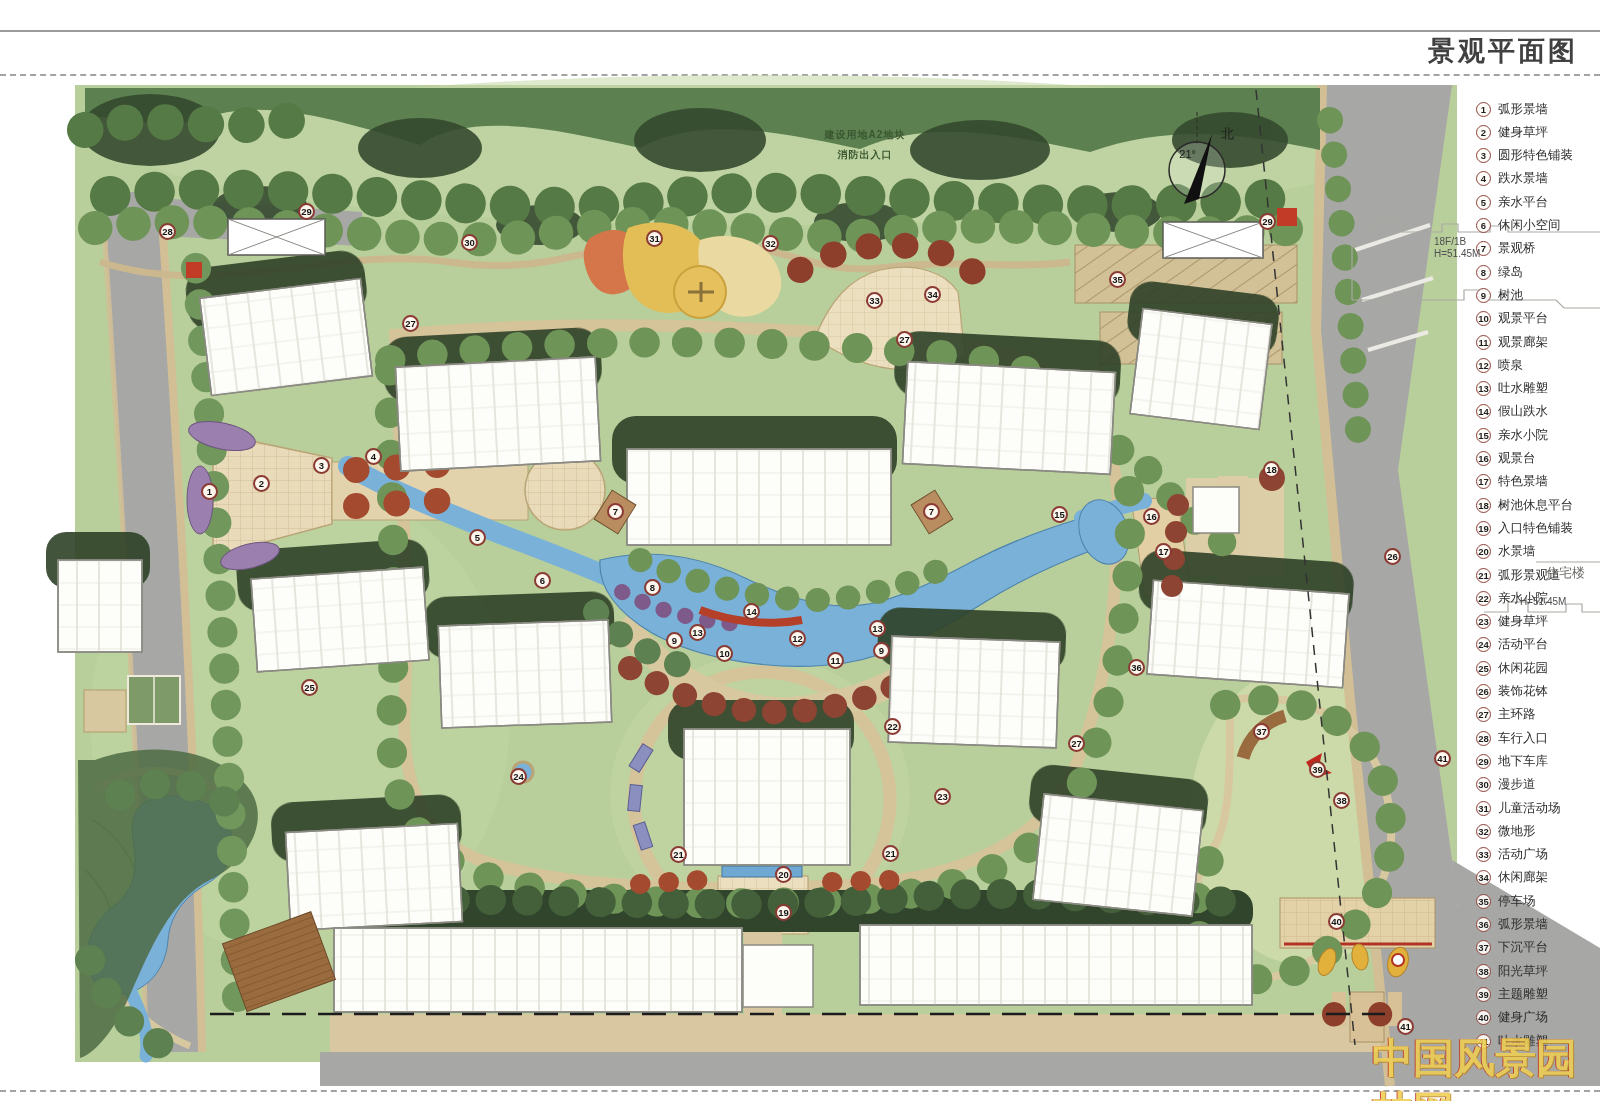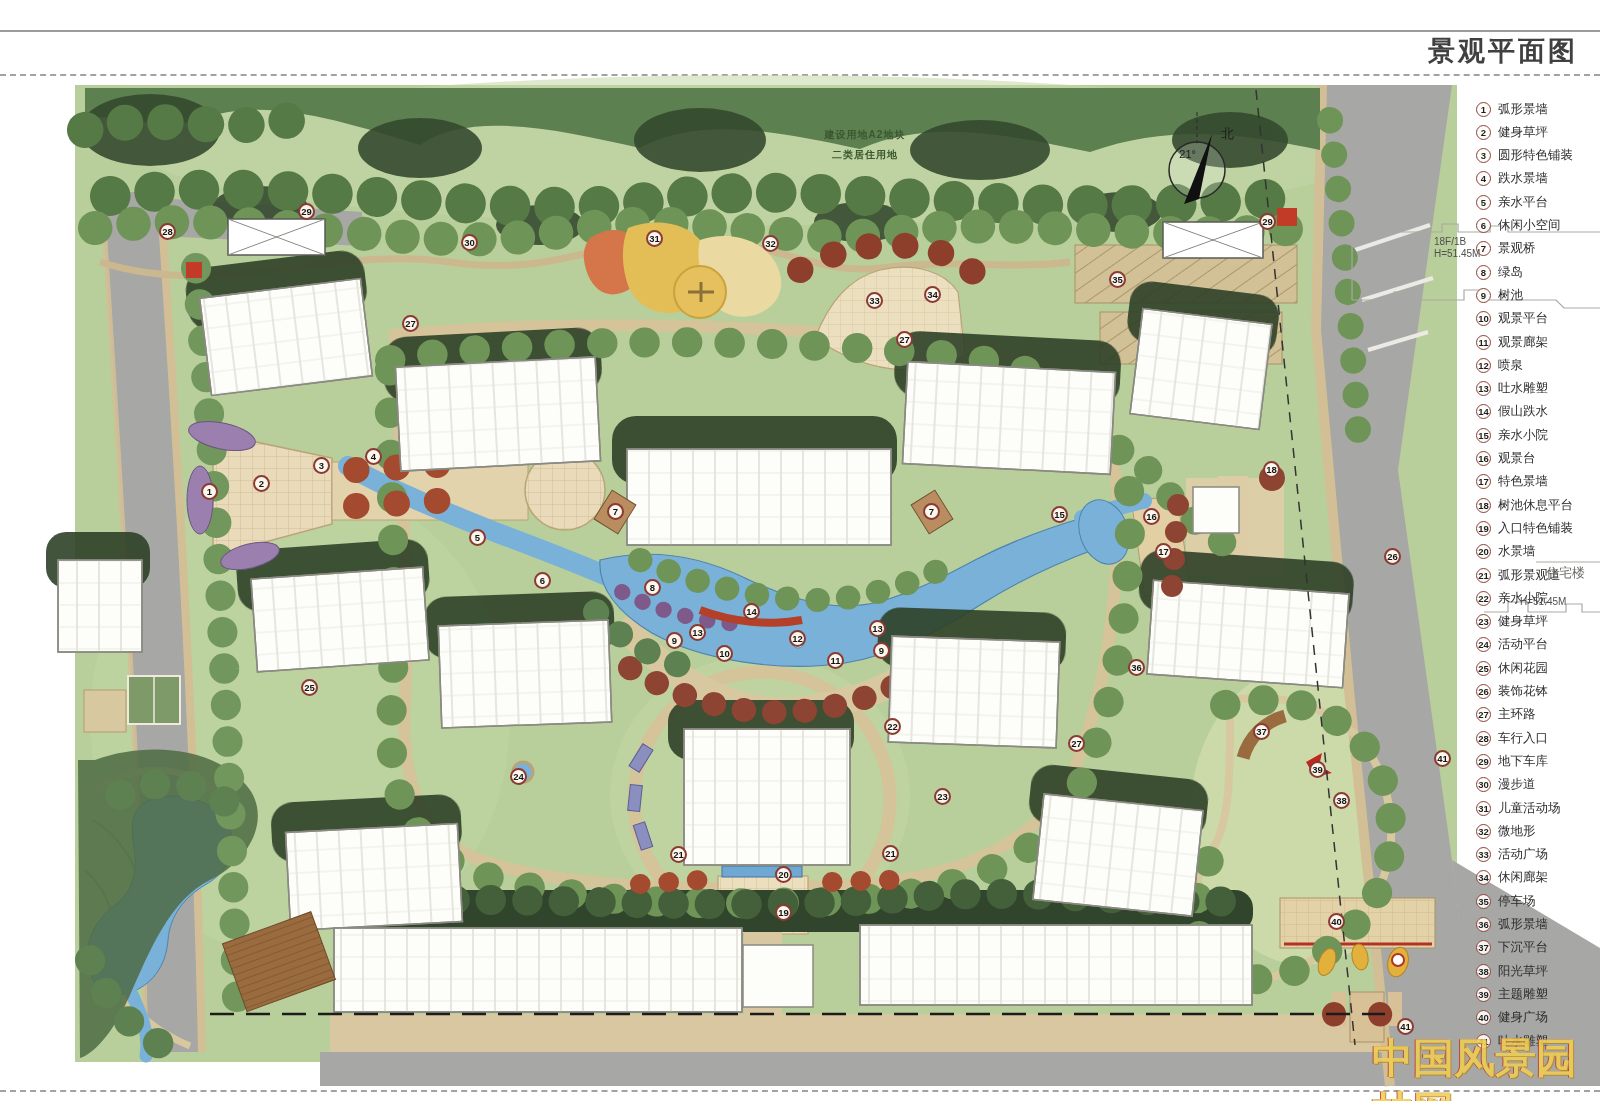--- a/index.html
+++ b/index.html
@@ -341,21 +341,21 @@
       <path d="M1352,232 h20 l4,-10 h26 v10 h40 v-8 h16 v8 h32 v-6 h18 v6 h92"></path>
       <path d="M1352,300 h42 v-8 h20 v8 h50 v-10 h22 v10 h70 l8,8 h36"></path>
       <path d="M1352,232 V300"></path>
       <path d="M1484,612 h24 v-10 h20 v10 h38 v-8 h16 v8 h18"></path>
       <path d="M1536,562 h64"></path>
     </g>
   </svg>
 
   <div class="site-label">
     <div>建设用地A2地块</div>
-    <div>二类居住用地</div>
+    <div>消防出入口</div>
   </div>
 
   <div class="note" style="left:1434px;top:236px">
     <div>18F/1B</div>
     <div>H=51.45M</div>
   </div>
   <div class="note-mid-name" style="left:1546px;top:564px">住宅楼</div>
   <div class="note" style="left:1520px;top:596px">H=51.45M</div>
 
   <div id="marker-layer">

